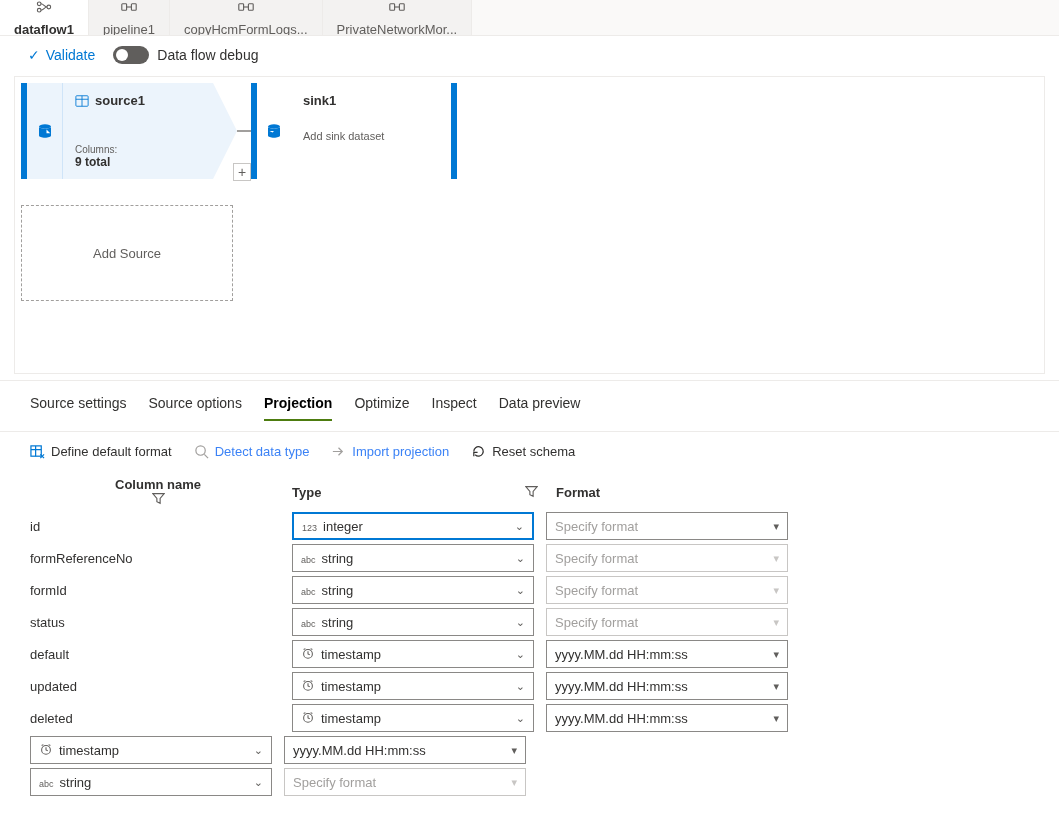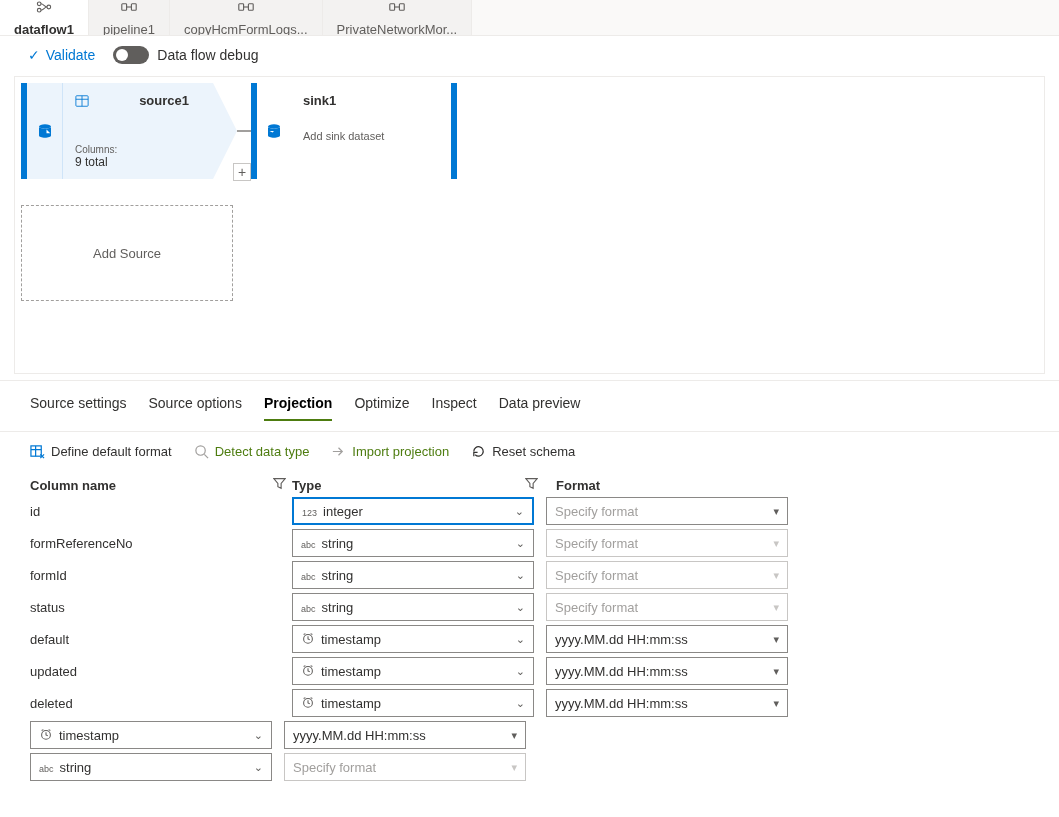--- a/index.html
+++ b/index.html
@@ -72,21 +72,21 @@
     .node-icon-box {
       width: 36px; display:flex; align-items:center; justify-content:center;
       background:#ecf4fc; border-right:1px solid #cfe4f8;
     }
     .source-body {
       display:flex; flex-direction:column; justify-content:space-between;
       background:#ecf4fc; padding: 10px 24px 10px 12px; width: 150px; height: 96px;
     }
     .source-body .title { font-weight:600; font-size:13px; margin-bottom: 18px;}
     .source-body .cols-label { font-size:10px; color:#605e5c;}
-    .source-body .cols-count { font-size:12px; font-weight:400;}
+    .source-body .cols-count { font-size:12px; font-weight:700;}
     .arrow-shape {
       width: 0; height: 0;
       border-top: 48px solid transparent;
       border-bottom: 48px solid transparent;
       border-left: 24px solid #ecf4fc;
     }
     .connector { width: 14px; height: 2px; background:#a19f9d; }
     .sink-body {
       background:#fff; border:none; padding: 10px 18px 10px 12px; width: 160px; height:96px;
       display:flex; flex-direction:column;
@@ -113,27 +113,27 @@
       display:flex; gap: 22px; padding: 14px 22px 10px 30px; border-bottom:1px solid #edebe9;
       font-size:14px;
     }
     .section-tab { cursor:pointer; color:#323130; padding-bottom:8px;}
     .section-tab.active { font-weight:600; border-bottom:2px solid #4d7c0f; color:#000;}
     .actions-row {
       display:flex; align-items:center; gap: 22px; padding: 12px 22px 6px 30px;
       font-size:13px;
     }
     .action-link { display:flex; align-items:center; gap:6px; color:#323130; cursor:pointer; }
-    .action-link.muted { color:#4d7c0f; }
+    .action-link.muted { color:#3b82f6; }
     .action-link svg{ width:15px; height:15px; }
 
     
     .proj-table { margin: 12px 22px 0 30px; }
     .proj-head { display:flex; align-items:center; font-weight:600; font-size:13px; margin-bottom:4px;}
-    .col-name-h { width: 262px; display:flex; align-items:center; justify-content:space-between; padding-right: 6px;}
+    .col-name-h { width: 262px; display:flex; align-items:center; justify-content:space-between; padding-right: 6px; flex-direction: column;}
     .col-type-h { width: 252px; display:flex; align-items:center; justify-content:space-between; padding-right: 6px;}
     .col-format-h { width: 252px; padding-left:12px;}
     .filter-icon { color:#605e5c; }
 
     .proj-row { display:flex; align-items:center; margin: 4px 0; }
     .col-name-c { width: 262px; font-size:13px; color:#323130; }
     .type-select, .fmt-select {
       width: 242px; height:28px; border:1px solid #8a8886; display:flex; align-items:center;
       padding: 0 8px; font-size:13px; background:#fff; justify-content:space-between; cursor:pointer;
     }
@@ -219,21 +219,21 @@
       <div class="source-node-wrap">
         <div class="node-bar"></div>
         <div class="node-icon-box">
           <svg class="db-icon" viewBox="0 0 24 24" fill="#0078d4">
               <ellipse cx="12" cy="6" rx="8" ry="3"></ellipse>
               <path d="M4 6v12c0 1.7 3.6 3 8 3s8-1.3 8-3V6c0 1.7-3.6 3-8 3s-8-1.3-8-3z" fill="#0078d4"></path>
               <path d="M14 10l5 5-5 0z" fill="#fff"></path>
             </svg>
         </div>
         <div class="source-body">
-          <div class="title" style="display:flex;align-items:center;gap:6px;justify-content:space-between;">
+          <div class="title" style="display:flex;align-items:center;gap:6px;">
             <svg width="14" height="14" viewBox="0 0 16 16">
                 <rect x="1" y="2" width="14" height="12" rx="1" fill="none" stroke="#0078d4"></rect>
                 <line x1="1" y1="6" x2="15" y2="6" stroke="#0078d4"></line>
                 <line x1="8" y1="2" x2="8" y2="14" stroke="#0078d4"></line>
               </svg>
             <span>source1</span>
           </div>
           <div>
             <div class="cols-label">Columns:</div>
             <div class="cols-count">9 total</div>

